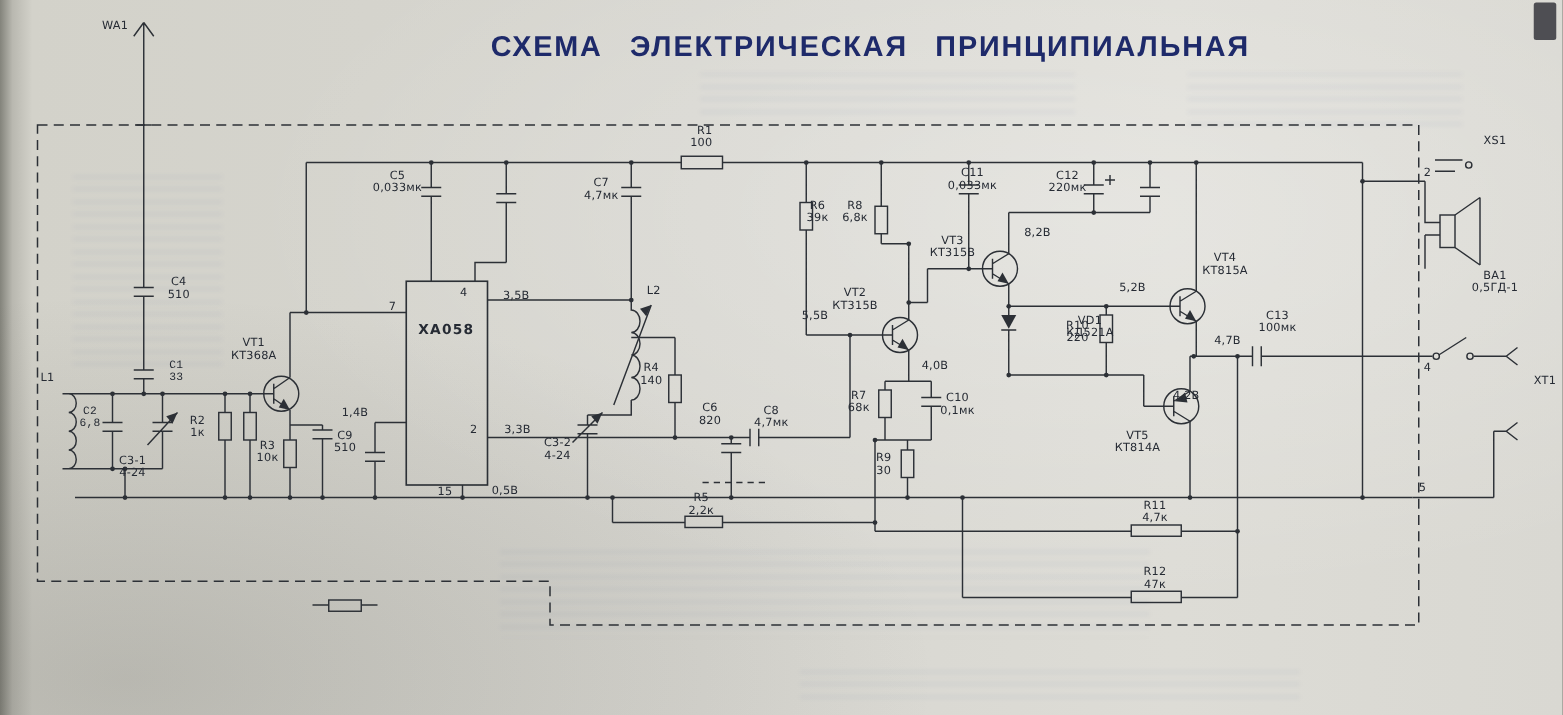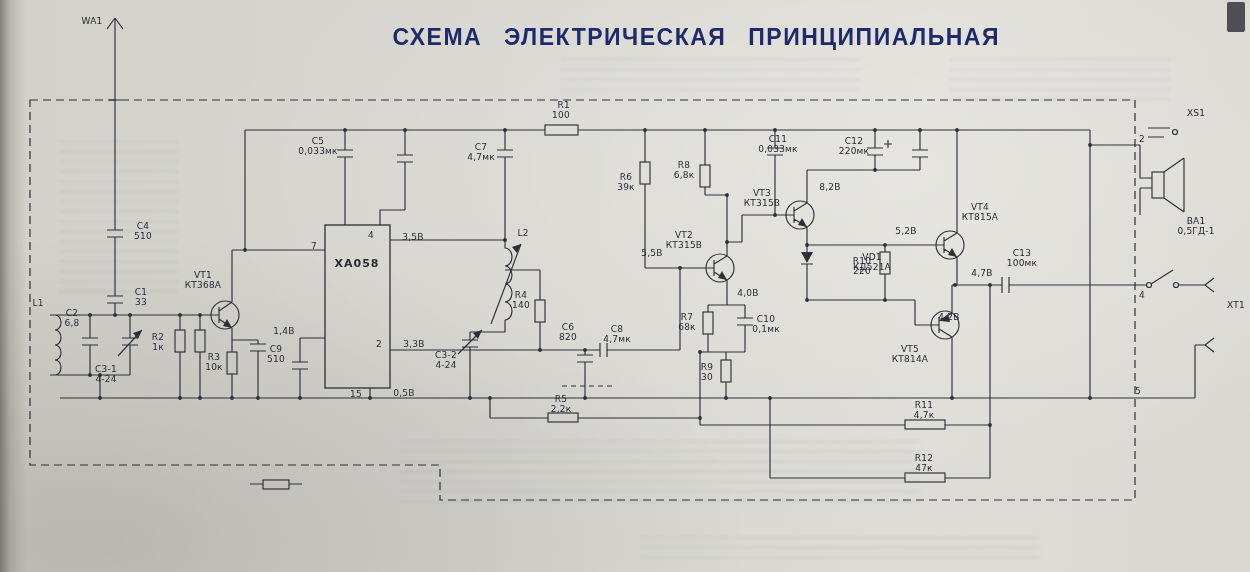--- a/index.html
+++ b/index.html
@@ -211,24 +211,24 @@
         <circle cx="700" cy="418" r="1.9"></circle>
       <circle cx="990" cy="425" r="1.9"></circle>
         <circle cx="955" cy="285" r="1.9"></circle>
       <circle cx="990" cy="285" r="1.9"></circle>
     </g>
   </svg>
 
   <div class="lbl" style="left:92px;top:16px;">WA1</div>
   <div class="lbl" style="left:143px;top:221px;">С4
 510</div>
-  <div class="lbl" style="left:141px;top:287px;">С1
+  <div class="lbl" style="left:141px;top:287px;font-family:Liberation Mono, monospace;">С1
 33</div>
   <div class="lbl" style="left:38px;top:298px;">L1</div>
-  <div class="lbl" style="left:72px;top:308px;">С2
+  <div class="lbl" style="left:72px;top:324px;font-family:Liberation Mono, monospace;">С2
 6,8</div>
   <div class="lbl" style="left:106px;top:364px;">С3-1
 4-24</div>
   <div class="lbl" style="left:158px;top:332px;">R2
 1к</div>
   <div class="lbl" style="left:214px;top:352px;">R3
 10к</div>
   <div class="lbl" style="left:203px;top:270px;">VT1
 КТ368А</div>
   <div class="lbl" style="left:276px;top:344px;">С9
@@ -252,21 +252,21 @@
   <div class="lbl" style="left:521px;top:290px;">R4
 140</div>
   <div class="lbl" style="left:446px;top:350px;">С3-2
 4-24</div>
   <div class="lbl" style="left:568px;top:322px;">С6
 820</div>
   <div class="lbl" style="left:617px;top:324px;">С8
 4,7мк</div>
   <div class="lbl" style="left:561px;top:394px;">R5
 2,2к</div>
-  <div class="lbl" style="left:626px;top:160px;margin-top:12px;">R6
+  <div class="lbl" style="left:654px;top:160px;">R6
 39к</div>
   <div class="lbl" style="left:687px;top:312px;">R7
 68к</div>
   <div class="lbl" style="left:684px;top:160px;">R8
 6,8к</div>
   <div class="lbl" style="left:707px;top:362px;">R9
 30</div>
   <div class="lbl" style="left:766px;top:314px;">С10
 0,1мк</div>
   <div class="lbl" style="left:744px;top:134px;margin-left:34px;">С11

